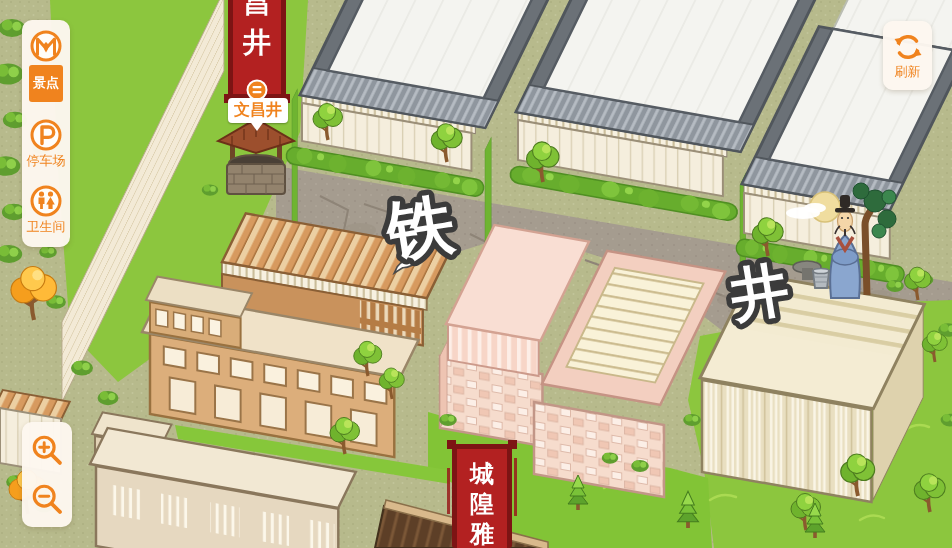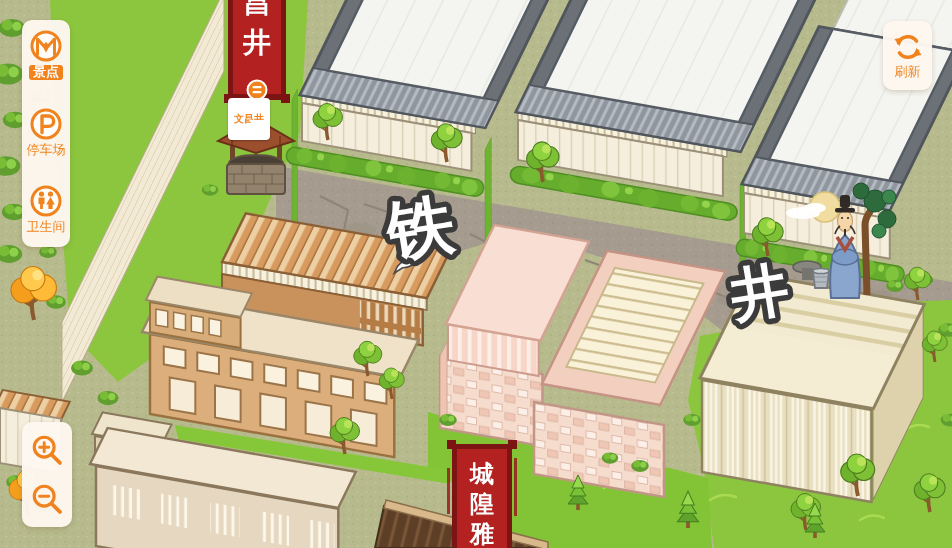--- a/index.html
+++ b/index.html
@@ -4,27 +4,27 @@
 <style>
   html,body{margin:0;padding:0;background:#888;}
   .stage{position:relative;width:952px;height:548px;overflow:hidden;
          font-family:"Liberation Sans",sans-serif;background:#b7ba8c;}
   .stage svg.map{position:absolute;left:0;top:0;}
   .panel{position:absolute;background:rgba(253,247,239,.97);border-radius:10px;
          box-shadow:0 2px 5px rgba(96,72,38,.22);display:flex;flex-direction:column;align-items:center;}
   .left-menu{left:22px;top:20px;width:48px;height:227px;justify-content:space-between;padding:9px 0 12px;box-sizing:border-box;}
   .menu-item{display:flex;flex-direction:column;align-items:center;gap:2px;cursor:pointer;}
   .mlabel{font-size:13px;color:#f0831e;line-height:1.15;white-space:nowrap;}
-  .mlabel.sel{background:#f0831e;color:#fff;padding:0 4px;border-radius:3px;font-weight:700;}
+  .mlabel.sel{background:#f0831e;color:#fff;padding:11px 4px;border-radius:3px;font-weight:700;}
   .rpanel{width:49px;height:69px;justify-content:center;gap:3px;}
   .rp1{left:883px;top:21px;} .rp2{left:883px;top:98px;} .rp3{left:883px;top:175px;}
   .zoom-panel{left:22px;top:422px;width:50px;height:105px;justify-content:space-around;padding:4px 0;box-sizing:border-box;}
   .zbtn{cursor:pointer;display:flex;}
   .marker-label{position:absolute;left:228px;top:98px;background:#fff;border-radius:4px;color:#f0831e;
-        font-size:10px;font-weight:700;padding:14px 6px;box-shadow:0 1px 2px rgba(0,0,0,.3);cursor:pointer;white-space:nowrap;}
+        font-size:16px;font-weight:700;padding:2px 6px;box-shadow:0 1px 2px rgba(0,0,0,.3);cursor:pointer;white-space:nowrap;}
   .marker-arrow{position:absolute;left:249px;top:120px;width:0;height:0;
         border-left:8px solid transparent;border-right:8px solid transparent;border-top:11px solid #fff;}
   text.big{font-family:"Liberation Sans",sans-serif;font-weight:bold;fill:#fff;
         stroke:#3b3b3b;stroke-width:11;paint-order:stroke;stroke-linejoin:round;text-anchor:middle;}
   text.bn{font-family:"Liberation Serif",serif;fill:#fff;text-anchor:middle;font-weight:bold;}
 </style>
 </head>
 <body>
 
 <div class="stage">

